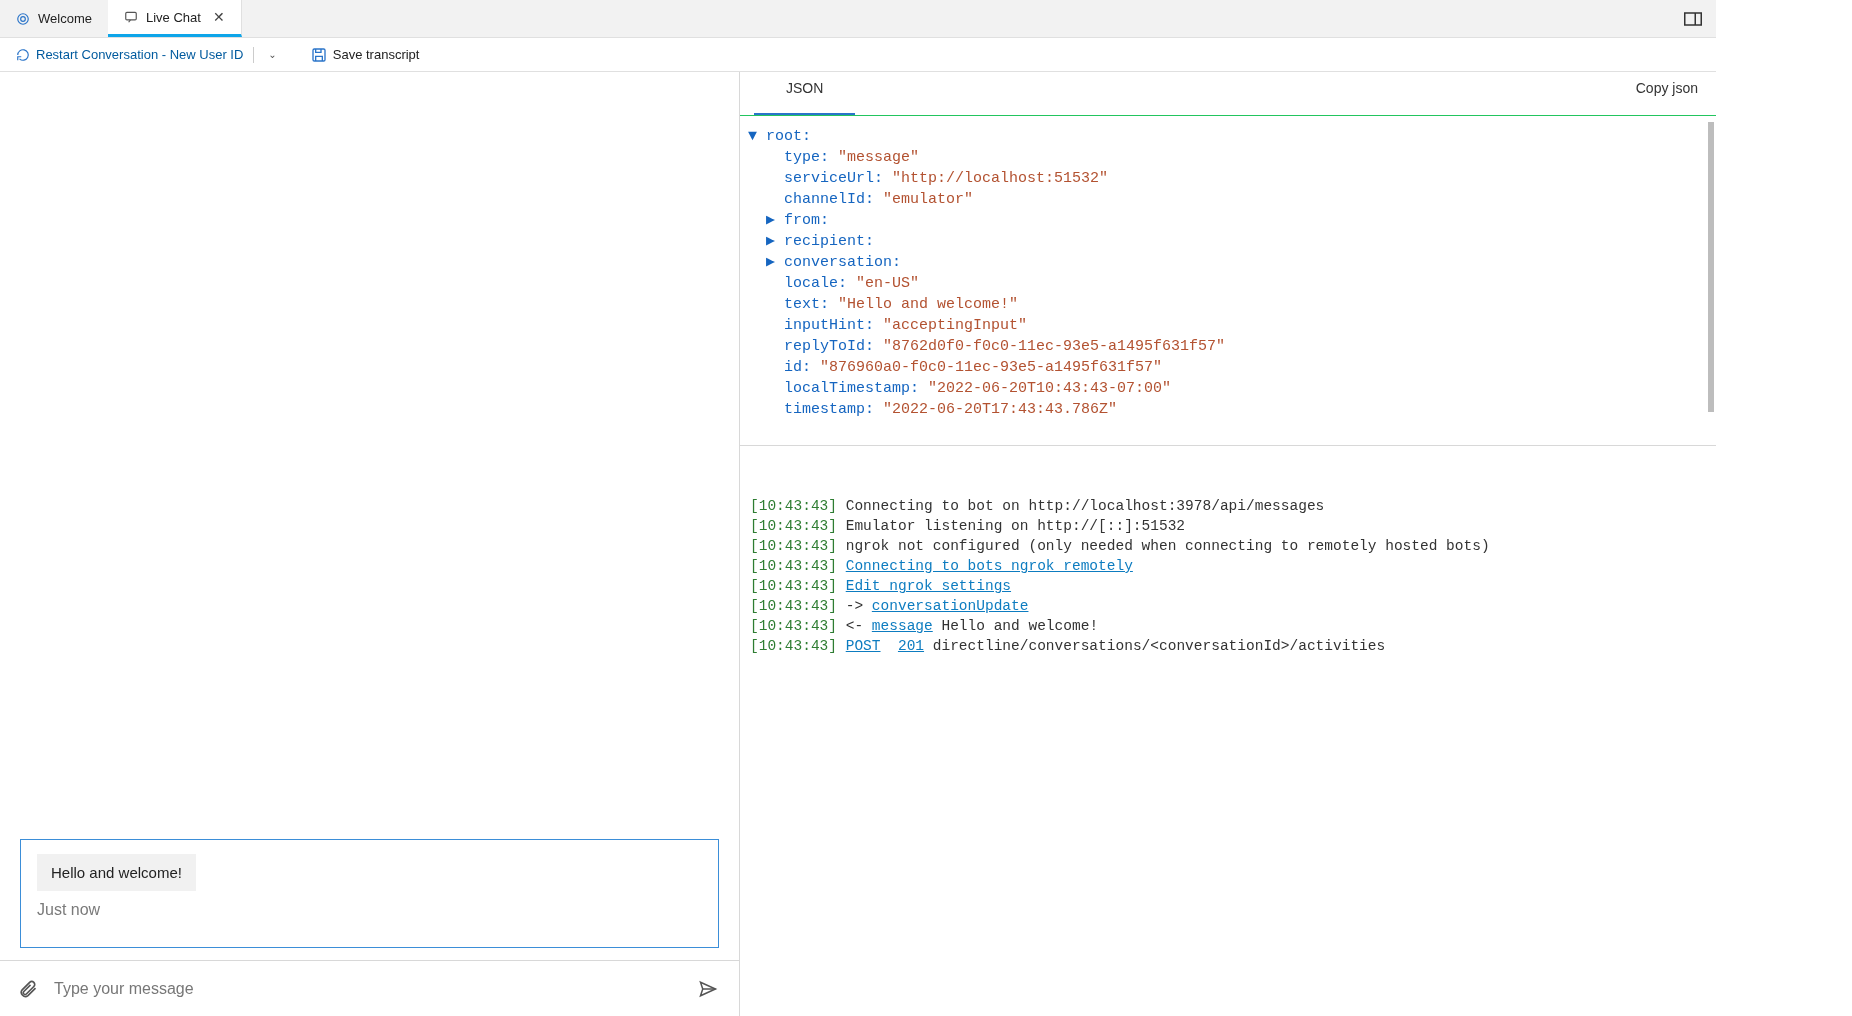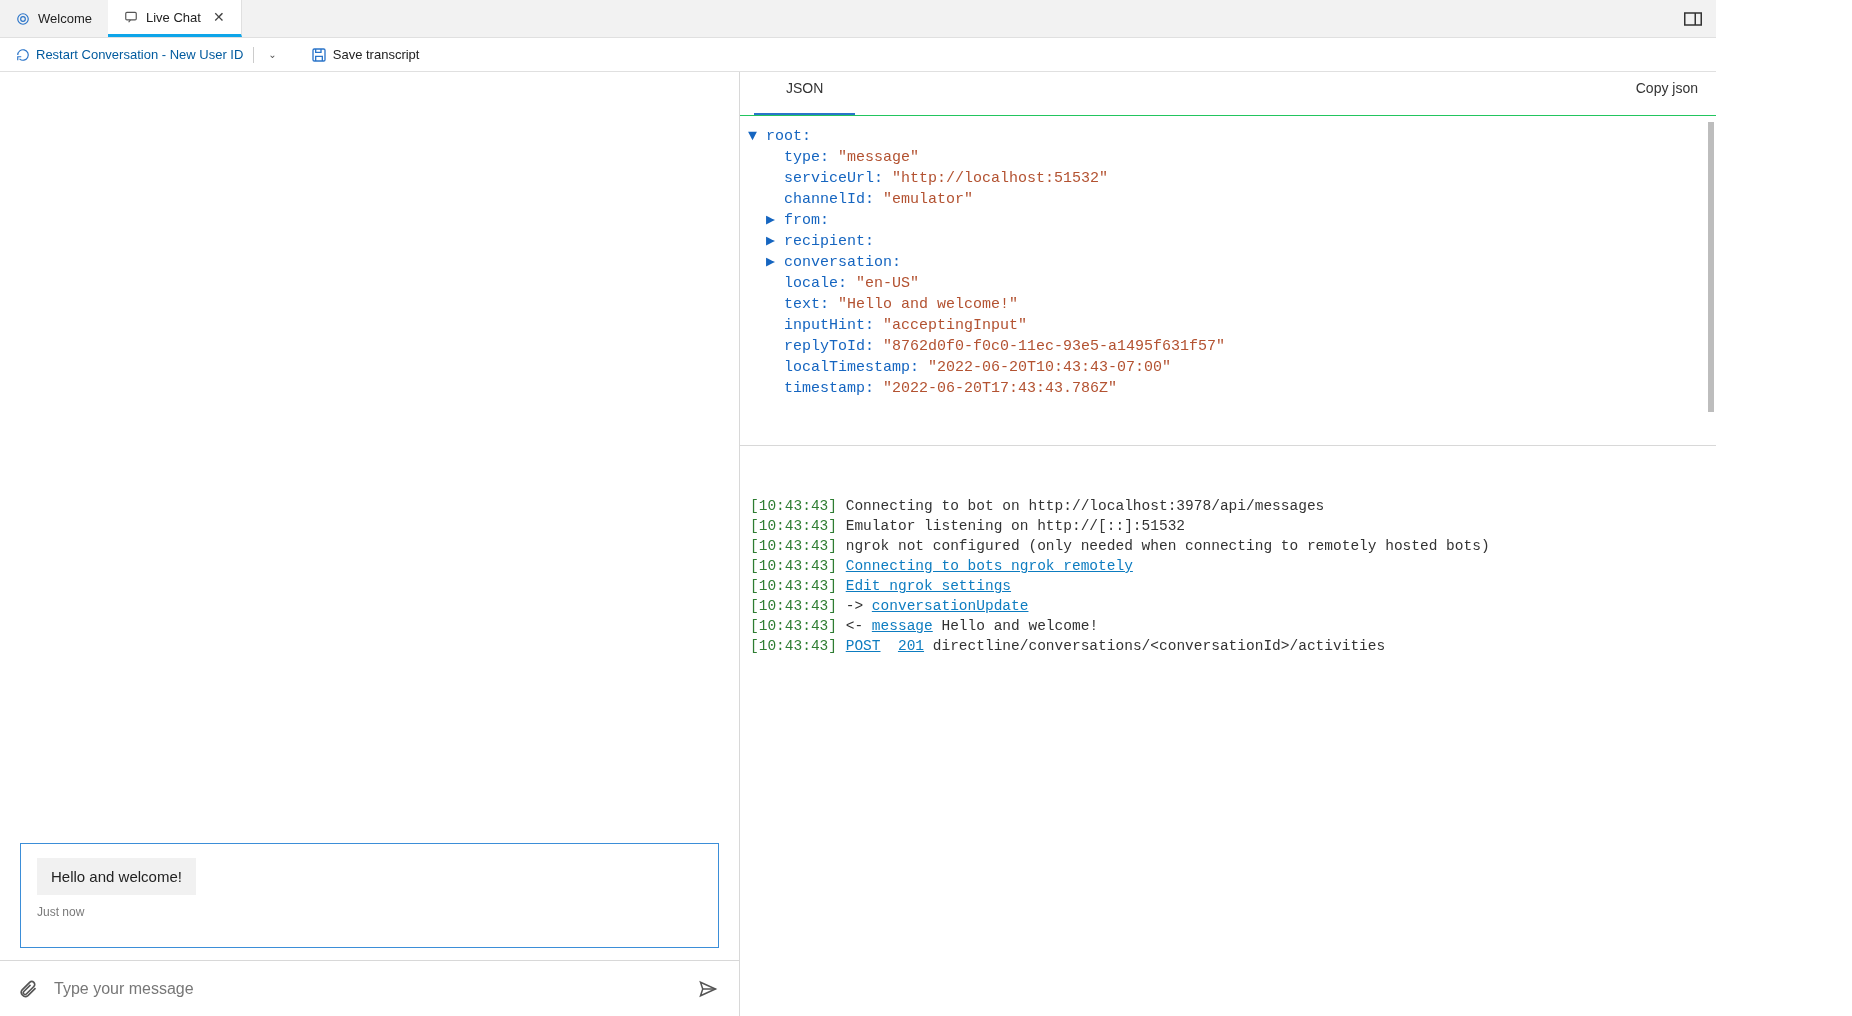--- a/index.html
+++ b/index.html
@@ -70,21 +70,21 @@
   padding: 14px 16px 28px 16px;
   background:#fff;
 }
 .bot-msg {
   display:inline-block;
   background:#f1f1f1;
   padding: 10px 14px;
   font-size:15px;
   color:#222;
 }
-.msg-time { color:#7a7a7a; font-size:12px; margin-top:10px; }
+.msg-time { color:#7a7a7a; font-size:16px; margin-top:10px; }
 
 
 .chat-input-row {
   height: 56px;
   border-top: 1px solid #d8d8d8;
   display:flex; align-items:center;
   padding: 11px 18px;
   gap: 16px;
 }
 .chat-input-row input {
@@ -243,20 +243,21 @@
 <div class="jt-row">    <span class="jt-key">type:</span> <span class="jt-str">"message"</span></div>
 <div class="jt-row">    <span class="jt-key">serviceUrl:</span> <span class="jt-str">"http://localhost:51532"</span></div>
 <div class="jt-row">    <span class="jt-key">channelId:</span> <span class="jt-str">"emulator"</span></div>
 <div class="jt-row">  <span class="jt-caret">▶ </span><span class="jt-key">from:</span></div>
 <div class="jt-row">  <span class="jt-caret">▶ </span><span class="jt-key">recipient:</span></div>
 <div class="jt-row">  <span class="jt-caret">▶ </span><span class="jt-key">conversation:</span></div>
 <div class="jt-row">    <span class="jt-key">locale:</span> <span class="jt-str">"en-US"</span></div>
 <div class="jt-row">    <span class="jt-key">text:</span> <span class="jt-str">"Hello and welcome!"</span></div>
 <div class="jt-row">    <span class="jt-key">inputHint:</span> <span class="jt-str">"acceptingInput"</span></div>
 <div class="jt-row">    <span class="jt-key">replyToId:</span> <span class="jt-str">"8762d0f0-f0c0-11ec-93e5-a1495f631f57"</span></div>
+<div class="jt-row">    <span class="jt-key">id:</span> <span class="jt-str">"876960a0-f0c0-11ec-93e5-a1495f631f57"</span></div>
 <div class="jt-row">    <span class="jt-key">localTimestamp:</span> <span class="jt-str">"2022-06-20T10:43:43-07:00"</span></div>
 <div class="jt-row">    <span class="jt-key">timestamp:</span> <span class="jt-str">"2022-06-20T17:43:43.786Z"</span></div>
       </div>
 
       <div class="log">
 <span class="lg-ts">[10:43:43]</span><span class="lg-text"> Connecting to bot on http://localhost:3978/api/messages</span>
 <span class="lg-ts">[10:43:43]</span><span class="lg-text"> Emulator listening on http://[::]:51532</span>
 <span class="lg-ts">[10:43:43]</span><span class="lg-text"> ngrok not configured (only needed when connecting to remotely hosted bots)</span>
 <span class="lg-ts">[10:43:43]</span> <span class="lg-link">Connecting to bots ngrok remotely</span>
 <span class="lg-ts">[10:43:43]</span> <span class="lg-link">Edit ngrok settings</span>

